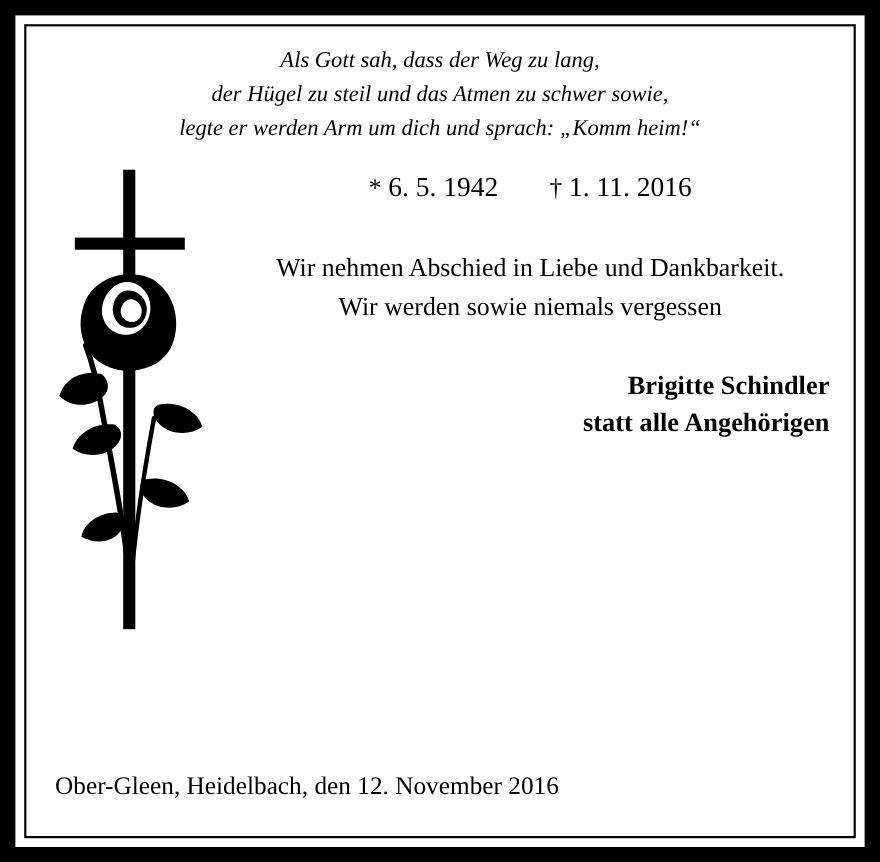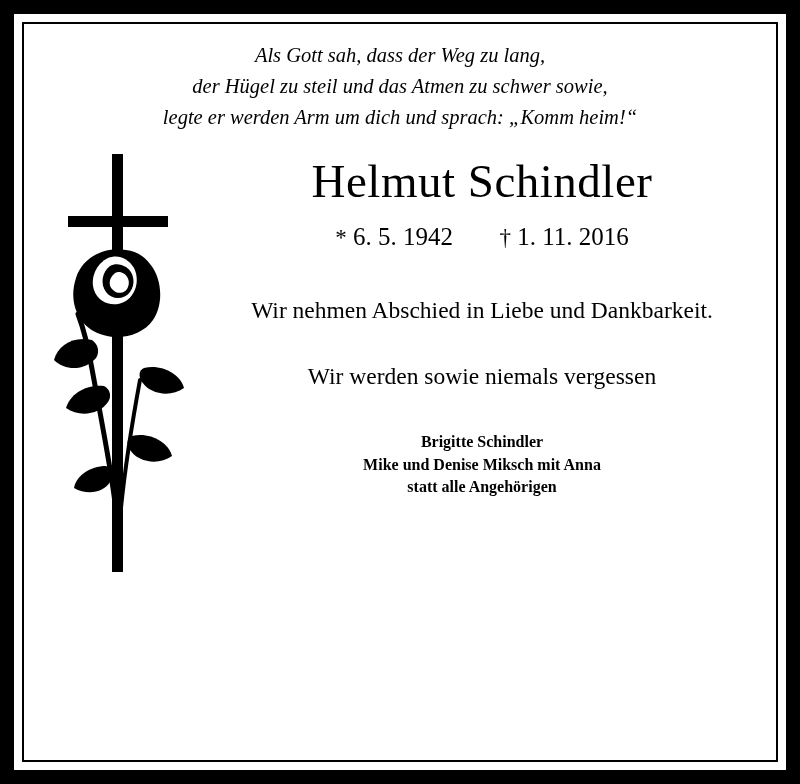--- a/index.html
+++ b/index.html
@@ -88,27 +88,28 @@
     white-space: nowrap;
   }
   .dates .sym { font-size: 23px; }
   .dates .gap { display: inline-block; width: 34px; }
 
   .farewell {
     margin-top: 42px;
     font-size: 23.5px;
     line-height: 1.45;
   }
-  .farewell .fline { display: block; margin-top: 32px; }
+  .farewell .fline { display: block; }
 
   .family {
     margin-top: 38px;
     font-weight: bold;
-    font-size: 16px;
+    font-size: 24px;
     line-height: 1.42;
+    text-align: right;
   }
   .family .famline { display: block; }
 
   
   .footer {
     position: absolute;
     left: 36px;
     right: 30px;
     bottom: 38px;
     text-align: left;
@@ -163,39 +164,38 @@
                    C 90 222, 91 216, 96 214 Z"></path>
           <path d="M84 282 C 102 278, 120 288, 124 302 C 110 312, 90 308, 82 296
                    C 78 290, 79 284, 84 282 Z"></path>
           <path d="M58 312 C 42 312, 28 322, 26 334 C 40 342, 56 338, 62 328
                    C 65 322, 63 314, 58 312 Z"></path>
         </g>
       </svg>
     </div>
 
     <div class="main-block">
-      <div class="name">Helmut Schindler</div>
 
       <div class="dates">
         <span class="sym">*</span>
         <span>6. 5. 1942</span>
         <span class="gap"></span>
         <span class="sym">†</span>
         <span>1. 11. 2016</span>
       </div>
 
       <div class="farewell">
         <span class="fline">Wir nehmen Abschied in Liebe und Dankbarkeit.</span>
         <span class="fline">Wir werden sowie niemals vergessen</span>
       </div>
 
       <div class="family">
         <span class="famline">Brigitte Schindler</span>
-        <span class="famline">Mike und Denise Miksch mit Anna</span>
         <span class="famline">statt alle Angehörigen</span>
       </div>
     </div>
 
     <div class="footer">
+      <span class="place">Ober-Gleen, Heidelbach, den 12. November 2016</span>
     </div>
 
   </div>
 </div>
 
 </body></html>

